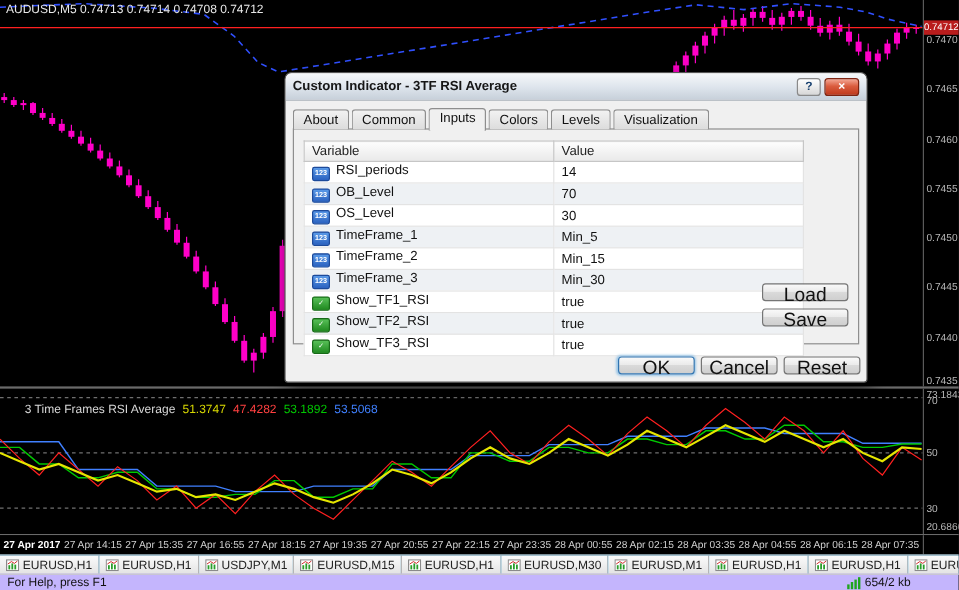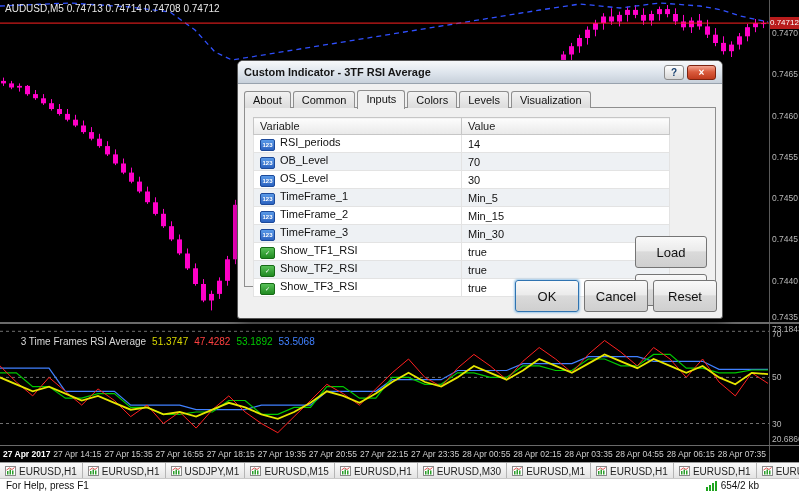--- a/index.html
+++ b/index.html
@@ -40,32 +40,32 @@
   table.params{position:absolute;left:8px;top:9px;width:386px;border-collapse:collapse;background:#fff;font-size:11px;table-layout:fixed;}
   table.params th{width:195px;text-align:left;font-weight:400;color:#222;padding:2px 6px;
                   background:linear-gradient(#fdfdfd,#e9e9e9);border:1px solid #c6c6c6;}
   table.params td{padding:1px 6px;height:14px;border:1px solid #e3e3e3;color:#111;overflow:hidden;white-space:nowrap;}
   table.params tbody tr:nth-child(even) td{background:#eef1f4;}
   .pi{display:inline-block;width:13px;height:10px;border-radius:2px;margin-right:5px;vertical-align:-1px;
       font-size:6px;line-height:10px;color:#fff;text-align:center;font-weight:700;}
   .pi.num,.pi.enum{background:linear-gradient(#5a9ae8,#2b62c0);border:1px solid #1d4a9a;}
   .pi.bool{background:linear-gradient(#58c058,#208a20);border:1px solid #176a17;}
   .side-btns{position:absolute;right:8px;top:128px;display:flex;flex-direction:column;gap:6px;}
-  .btn{font-family:inherit;font-size:13px;color:#111;width:72px;height:32px;
+  .btn{font-family:inherit;font-size:16px;color:#111;width:72px;height:15px;
        background:linear-gradient(#f9f9f9,#ebebeb 45%,#dadada 50%,#cfcfcf);
        border:1px solid #757575;border-radius:3px;cursor:pointer;}
   .dlg-bottom{position:absolute;right:5px;bottom:6px;display:flex;gap:5px;}
   .dlg-bottom .btn{width:64px;}
   .btn.default{border:1px solid #2f73b0;box-shadow:0 0 2px 1px #9cc7e8;}
   
   .charts-bar{position:absolute;left:0;top:462px;width:799px;height:16px;background:#7dd3fc;
               border-top:1px solid #9a9a9a;display:flex;overflow:hidden;}
   .ctab{display:flex;align-items:center;gap:3px;padding:0 5px;border-right:1px solid #b5b5b5;
         background:linear-gradient(#fbfbfb,#e2e2e2);font-size:10px;color:#222;white-space:nowrap;cursor:pointer;}
-  .status-bar{position:absolute;left:0;top:478px;width:799px;height:14px;background:#ffffff;
+  .status-bar{position:absolute;left:0;top:478px;width:799px;height:14px;background:#c4b5fd;
               border-top:1px solid #c9c9c9;font-size:10px;color:#111;}
   .st-left{position:absolute;left:6px;top:1px;}
   .st-quote{position:absolute;left:330px;top:1px;white-space:pre;}
   .net-group{position:absolute;right:40px;top:1px;display:flex;align-items:flex-end;gap:4px;}
   .net-icon{display:flex;align-items:flex-end;gap:1px;height:10px;}
   .net-icon i{display:block;width:2px;background:#1fa51f;}
 </style>
 </head>
 <body>
 

